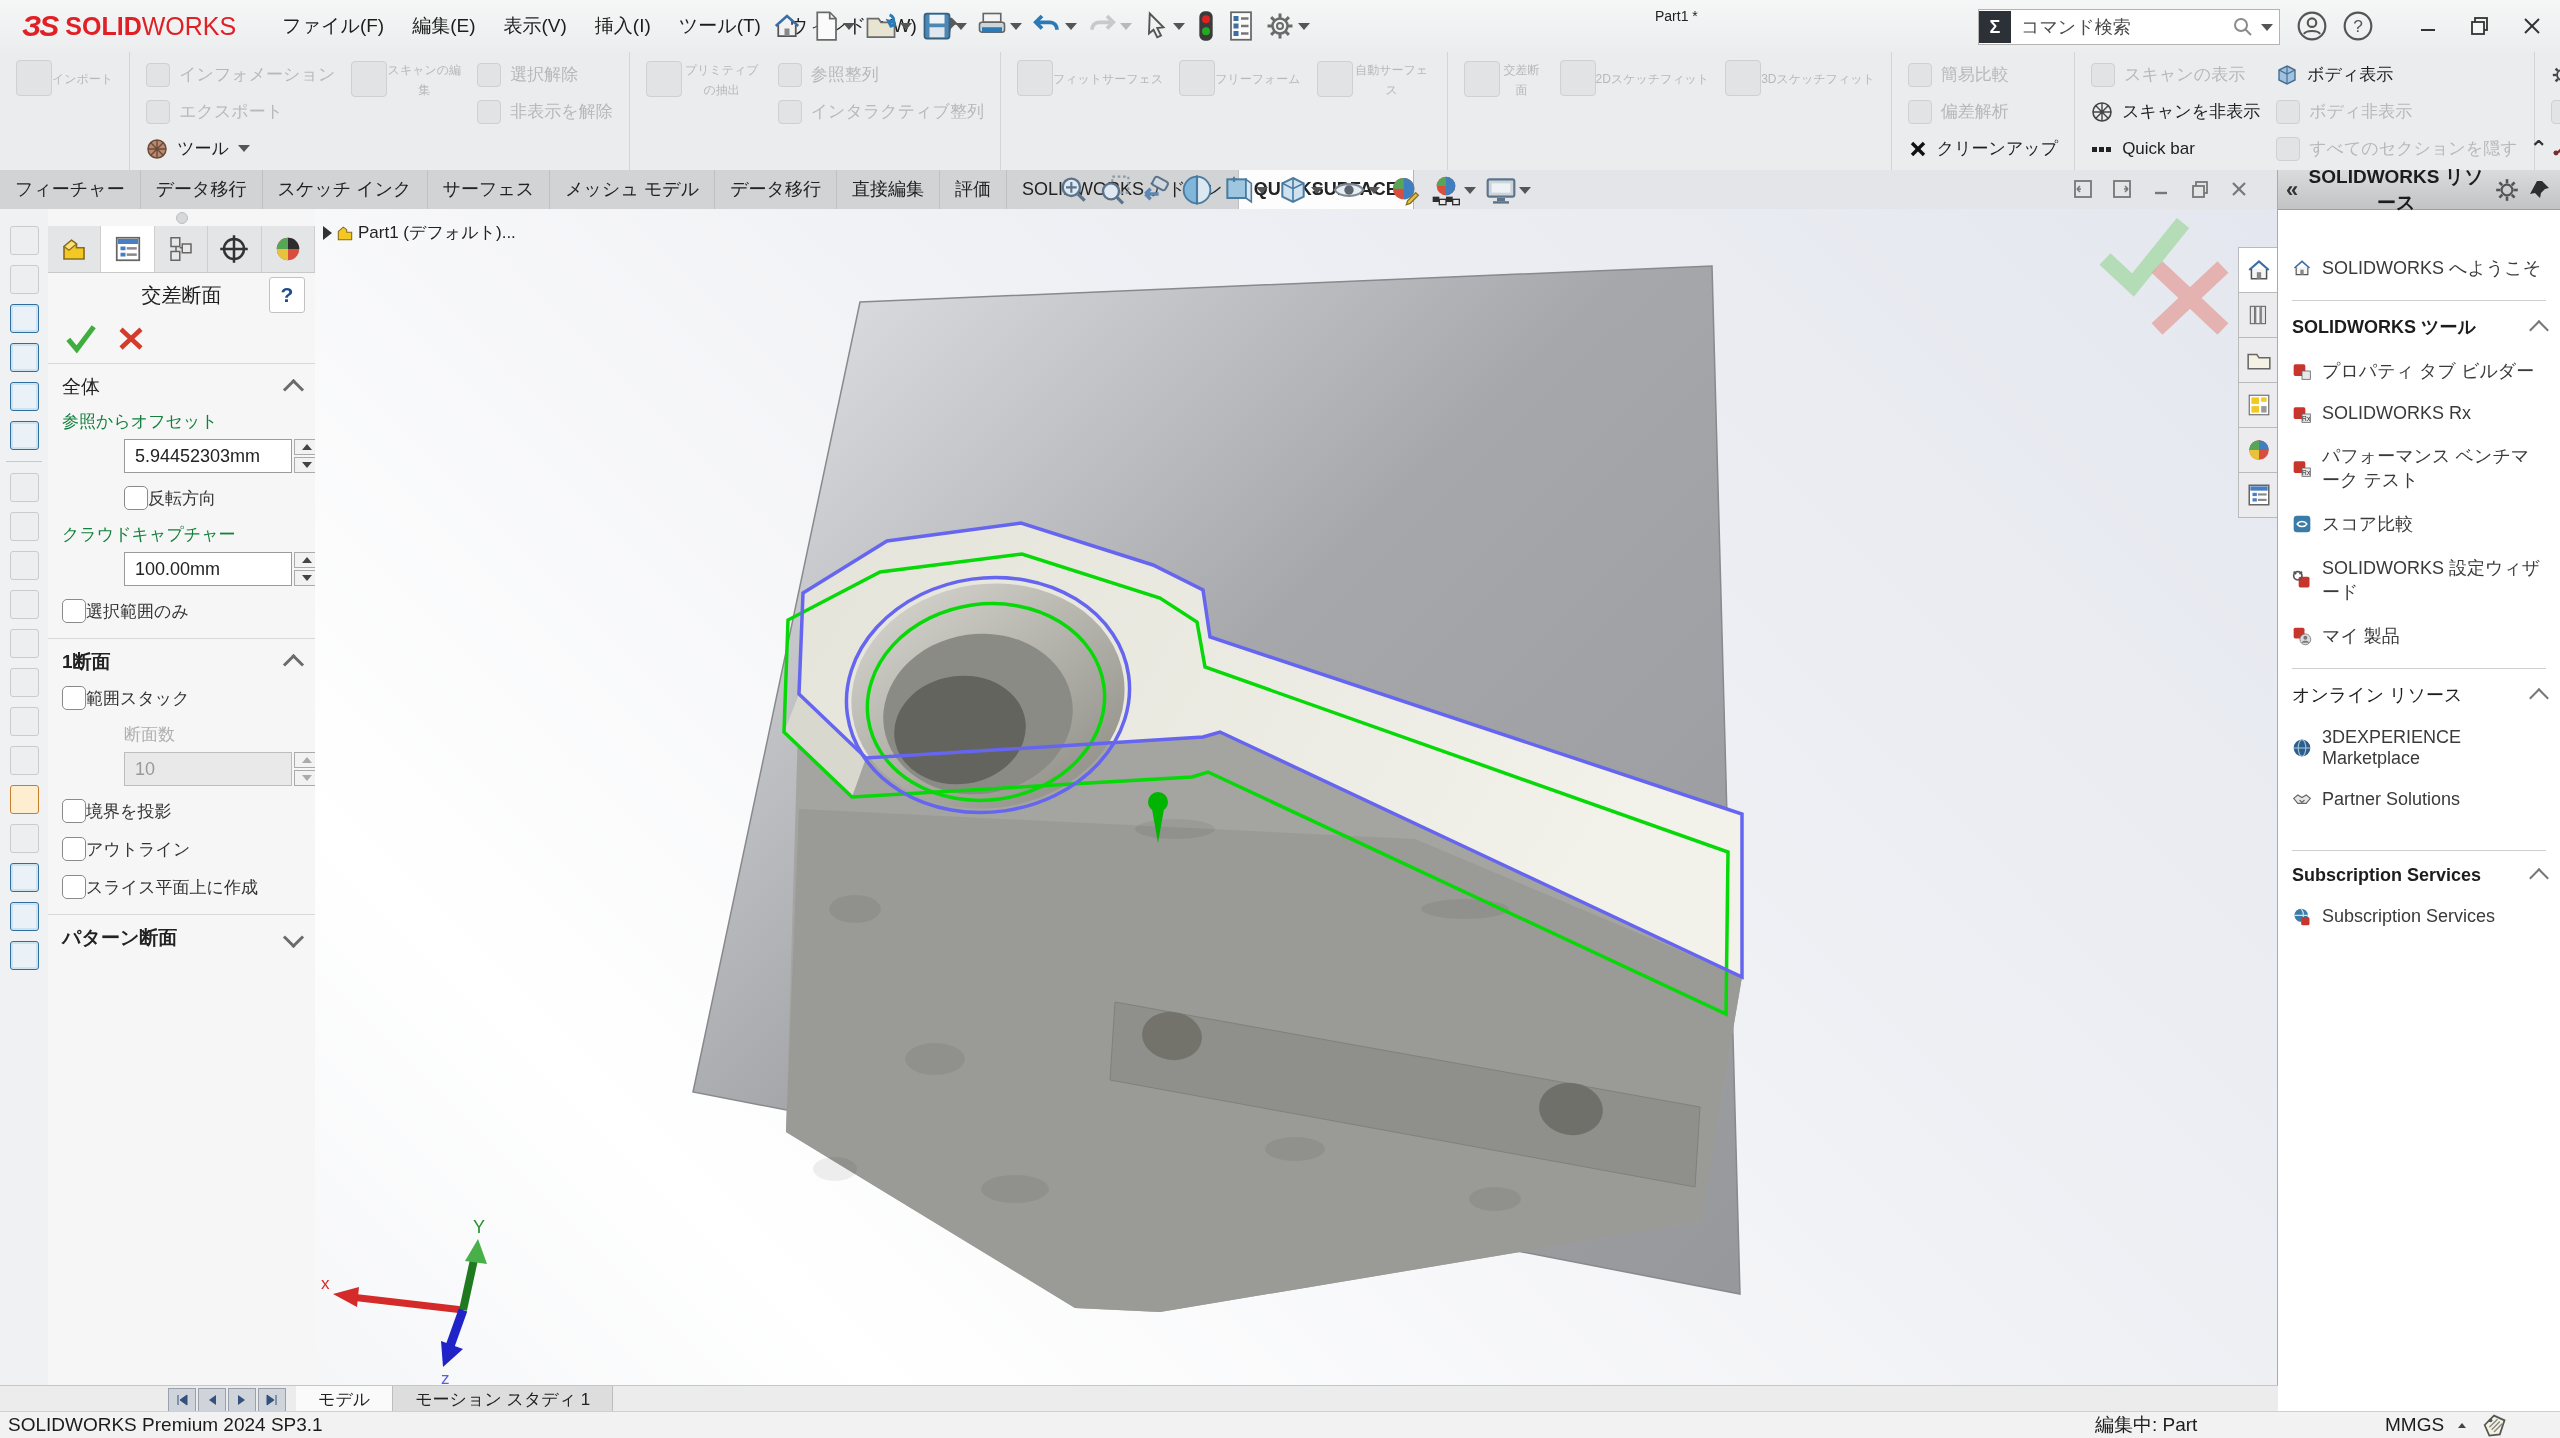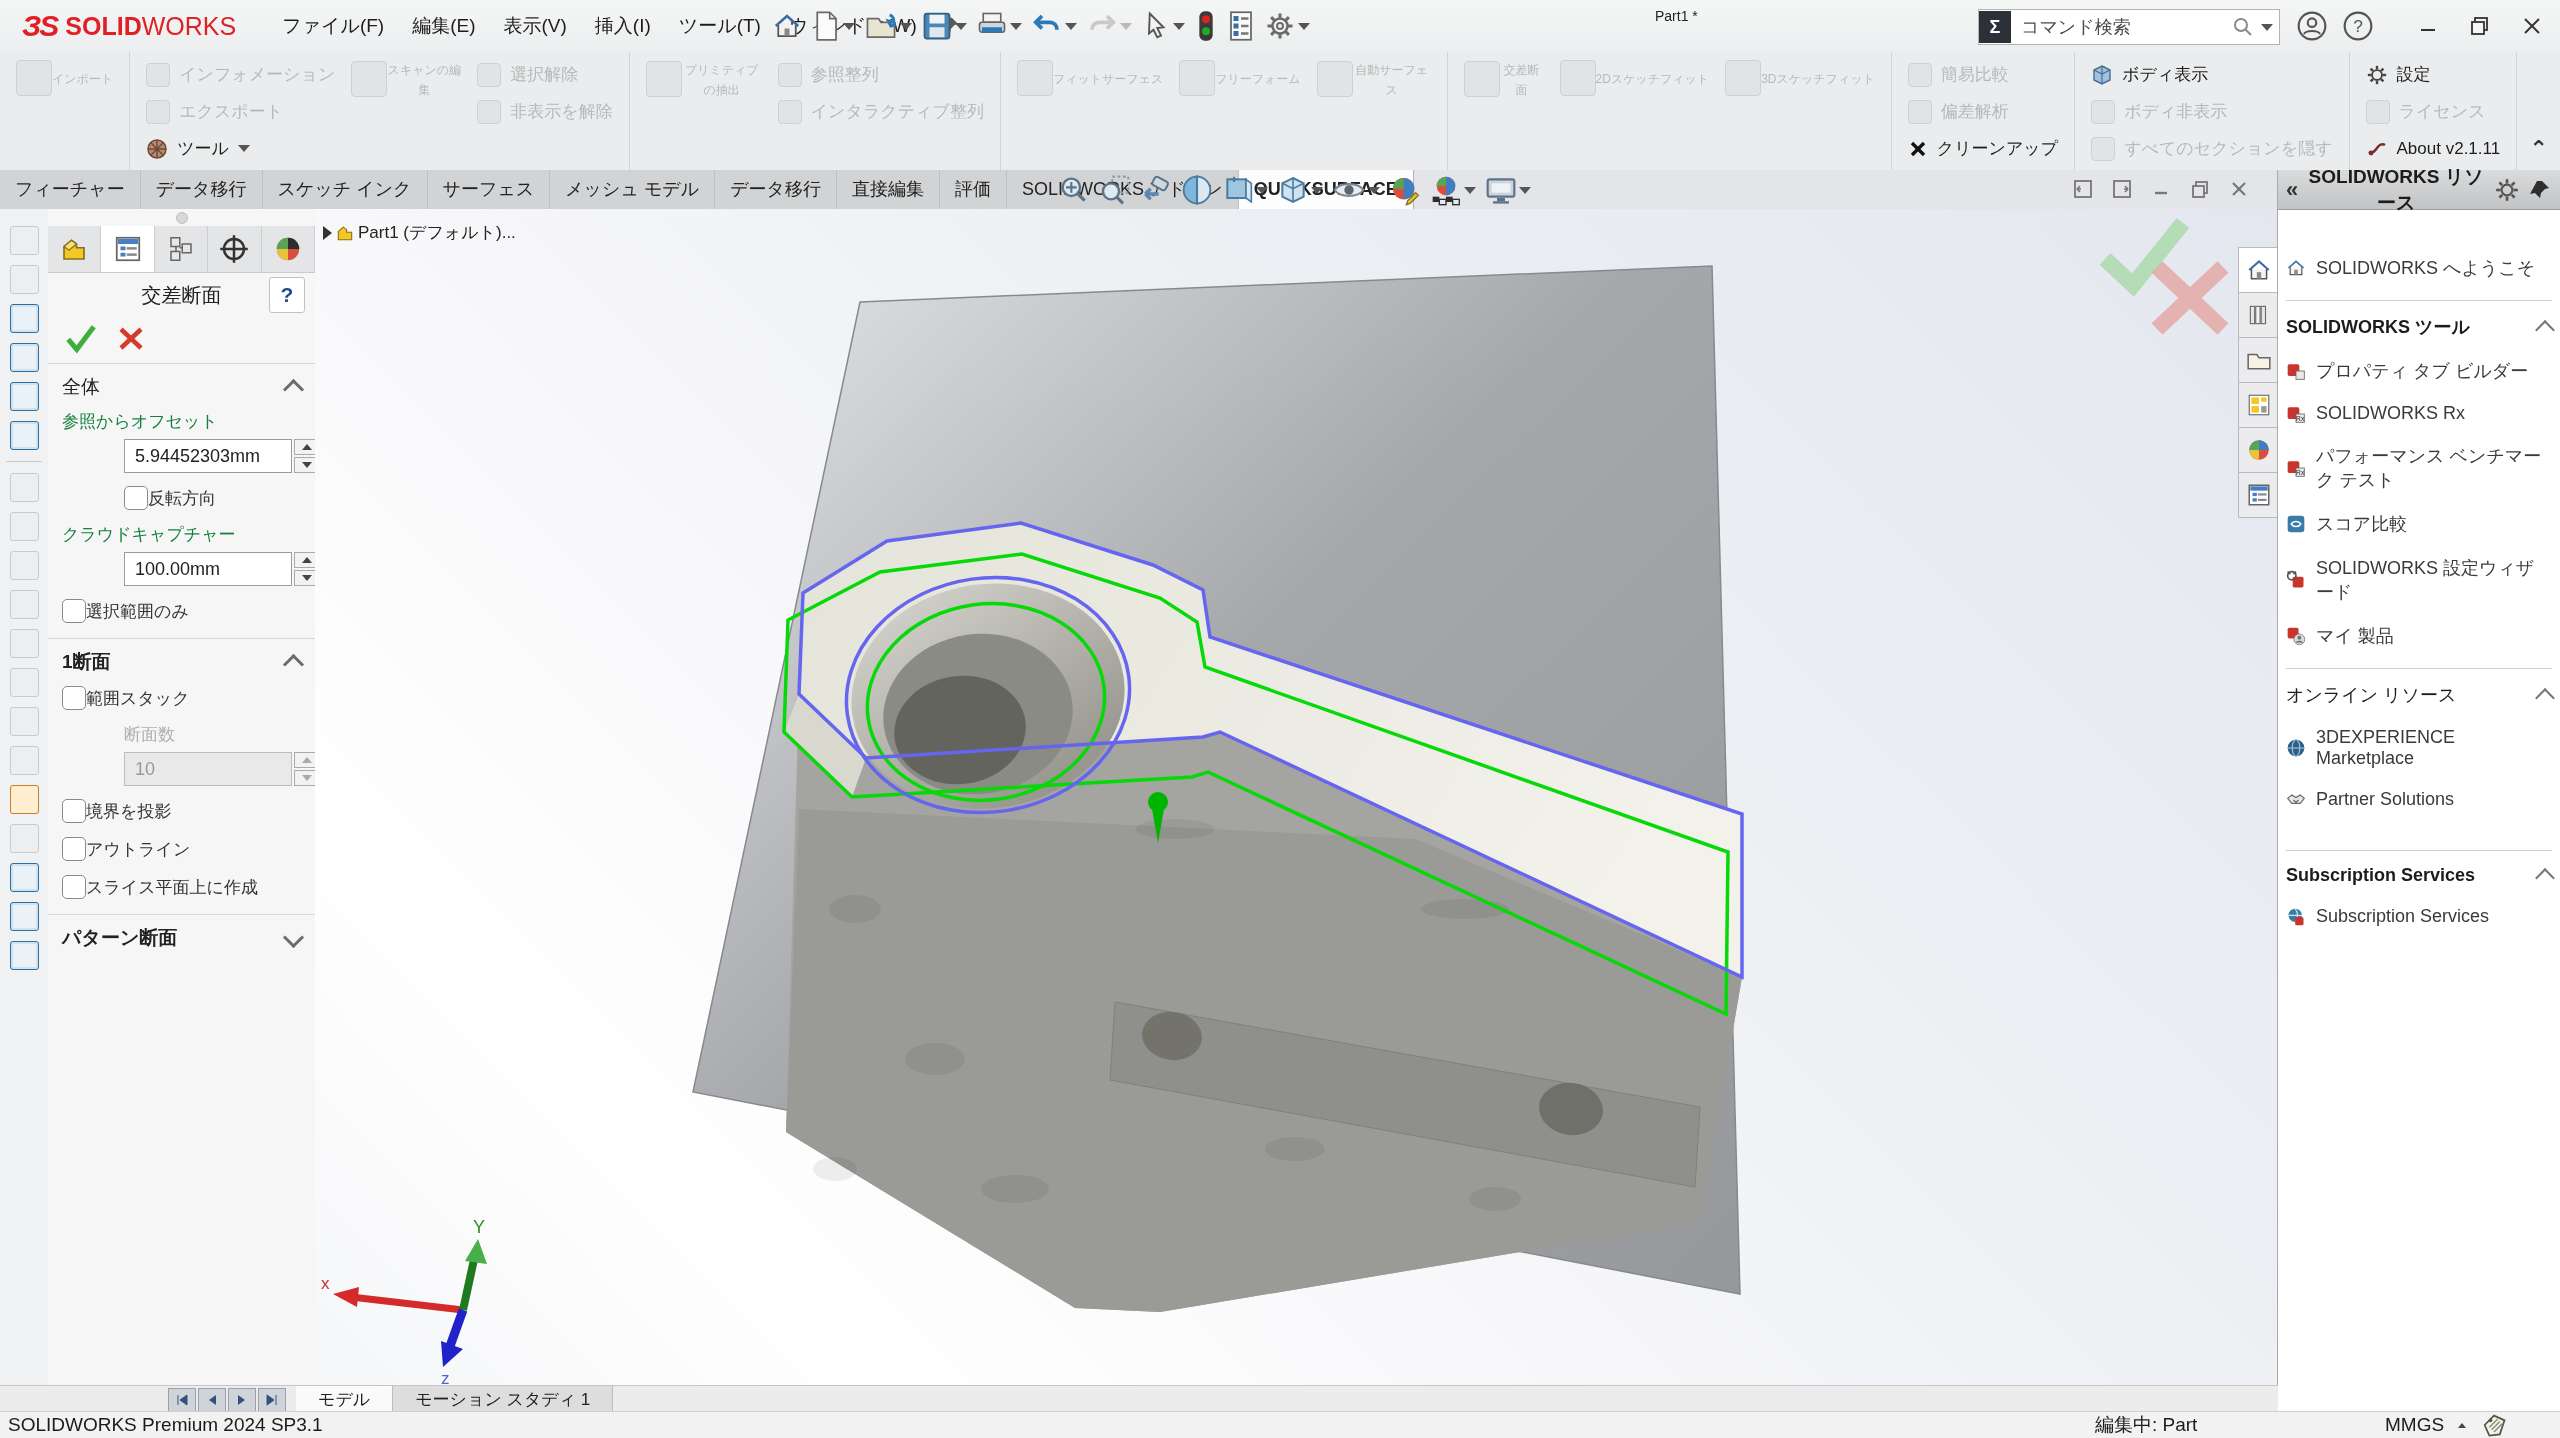--- a/index.html
+++ b/index.html
@@ -85,21 +85,21 @@
   .tree .arr{width:0;height:0;border-top:7px solid transparent;border-bottom:7px solid transparent;border-left:9px solid #333}
   
   .edge{position:absolute;right:282px;top:247px;width:40px;display:flex;flex-direction:column;background:transparent}
   .etab{height:44px;background:#ececee;border:1px solid #b9babc;border-right:none;display:flex;align-items:center;justify-content:center;margin-bottom:-1px}
   .etab.active{background:#ffffff}
   
   .taskpane{position:absolute;right:0;top:170px;width:282px;bottom:26px;background:#fff;border-left:1px solid #a9aaac;display:flex;flex-direction:column}
   .tp-head{height:39px;background:linear-gradient(#dadbdc,#c2c3c5);display:flex;align-items:center;padding:0 8px;gap:8px;border-bottom:1px solid #9e9fa1}
   .tp-head .bk{font-size:22px;color:#333;font-weight:bold}
   .tp-title{flex:1;text-align:center;font-size:19px;font-weight:bold;color:#1c1c1c}
-  .tp-body{flex:1;padding:12px 8px;font-size:18px;color:#3a3a3a}
+  .tp-body{flex:1;padding:12px 14px;font-size:18px;color:#3a3a3a}
   .tp-item{display:flex;align-items:center;gap:10px;margin:20px 0}
   .tp-sec{display:flex;align-items:center;justify-content:space-between;font-weight:bold;color:#1c1c1c;font-size:18px;margin:14px 0 2px 0}
   .tp-div{height:1px;background:#cfcfcf;margin:18px 0 6px 0}
   .ic16{width:20px;height:20px;flex:0 0 auto}
   
   .mtabs{position:absolute;left:0;right:282px;top:1385px;height:27px;background:#ececec;border-top:1px solid #c6c6c6;display:flex;align-items:stretch}
   .navbtns{display:flex;margin-left:168px;align-items:center;gap:2px}
   .nb{width:26px;height:22px;background:#cfd3da;border:1px solid #9aa0ac;display:flex;align-items:center;justify-content:center}
   .mtab{padding:0 22px;display:flex;align-items:center;font-size:17px;background:#dddddd;border-right:1px solid #bdbdbd;color:#222}
   .mtab.active{background:#fafafa}
@@ -365,20 +365,41 @@
       <div class="rs">
           <svg width="20" height="20" viewBox="0 0 20 20">
             <line x1="4" y1="4" x2="16" y2="16" stroke="#111" stroke-width="3.4"></line>
             <line x1="16" y1="4" x2="4" y2="16" stroke="#111" stroke-width="3.4"></line>
           </svg>
           <span>クリーンアップ</span>
         </div>
     </div>
   </div>
   <div class="rgroup">
+    <div class="rcol">
+      <div class="rs dis">
+          <span class="gi"></span>
+          <span>スキャンの表示</span>
+        </div>
+      <div class="rs">
+          <svg width="22" height="22" viewBox="0 0 22 22">
+            <circle cx="11" cy="11" r="9" fill="none" stroke="#444" stroke-width="1.6"></circle>
+            <path d="M11 2v18M2 11h18M4.6 4.6l12.8 12.8M17.4 4.6 4.6 17.4" stroke="#444" stroke-width="1.4"></path>
+          </svg>
+          <span>スキャンを非表示</span>
+        </div>
+      <div class="rs">
+          <svg width="22" height="22" viewBox="0 0 22 22">
+            <rect x="1" y="9" width="5" height="5" fill="#222"></rect>
+            <rect x="8" y="9" width="5" height="5" fill="#222"></rect>
+            <rect x="15" y="9" width="5" height="5" fill="#222"></rect>
+          </svg>
+          <span>Quick bar</span>
+        </div>
+    </div>
     <div class="rcol">
       <div class="rs">
           <svg width="22" height="22" viewBox="0 0 22 22">
             <path d="M11 2l8 4v10l-8 4-8-4V6z" fill="#9fc2e0" stroke="#4a6e90" stroke-width="1.4"></path>
             <path d="M11 2v18M3 6l8 4 8-4" fill="none" stroke="#4a6e90" stroke-width="1.2"></path>
           </svg>
           <span>ボディ表示</span>
         </div>
       <div class="rs dis">
           <span class="gi"></span>

